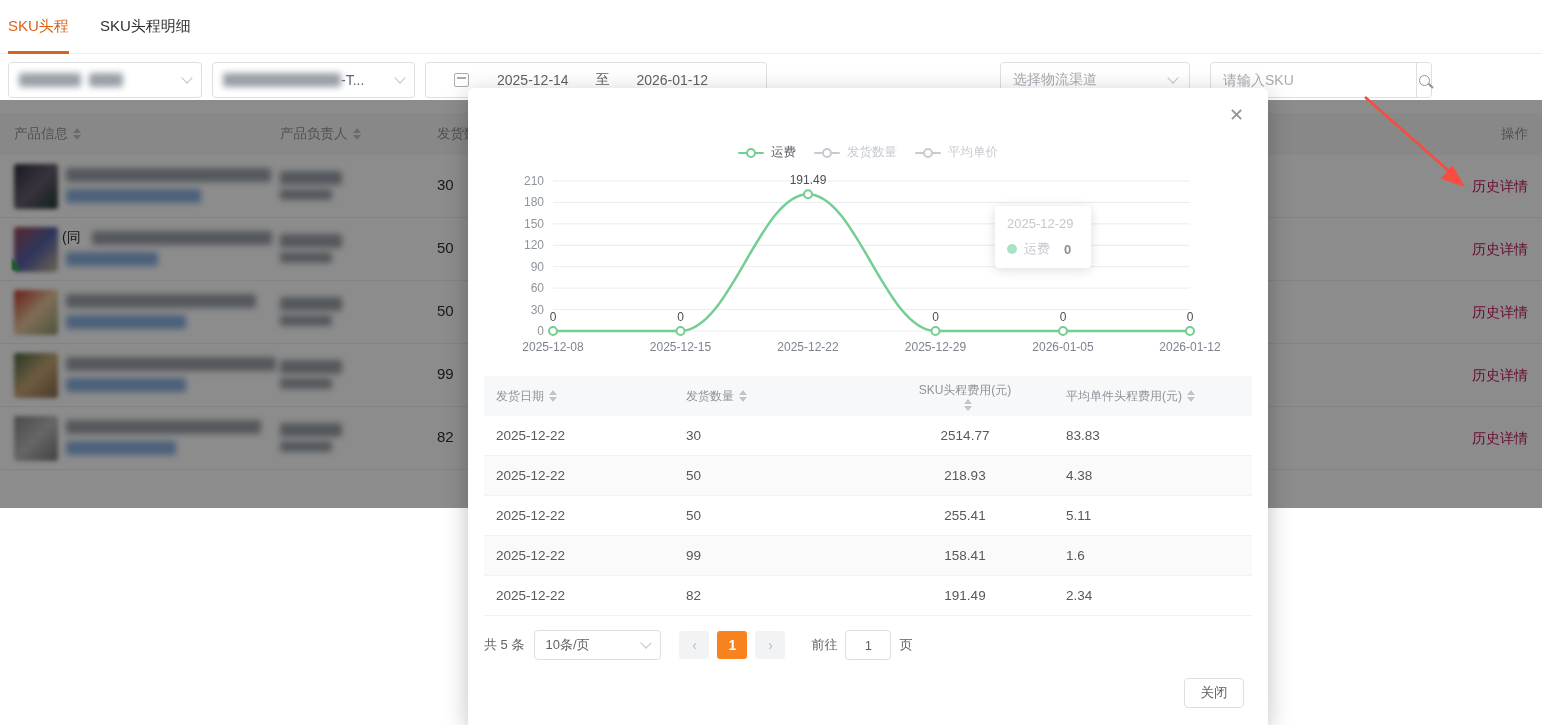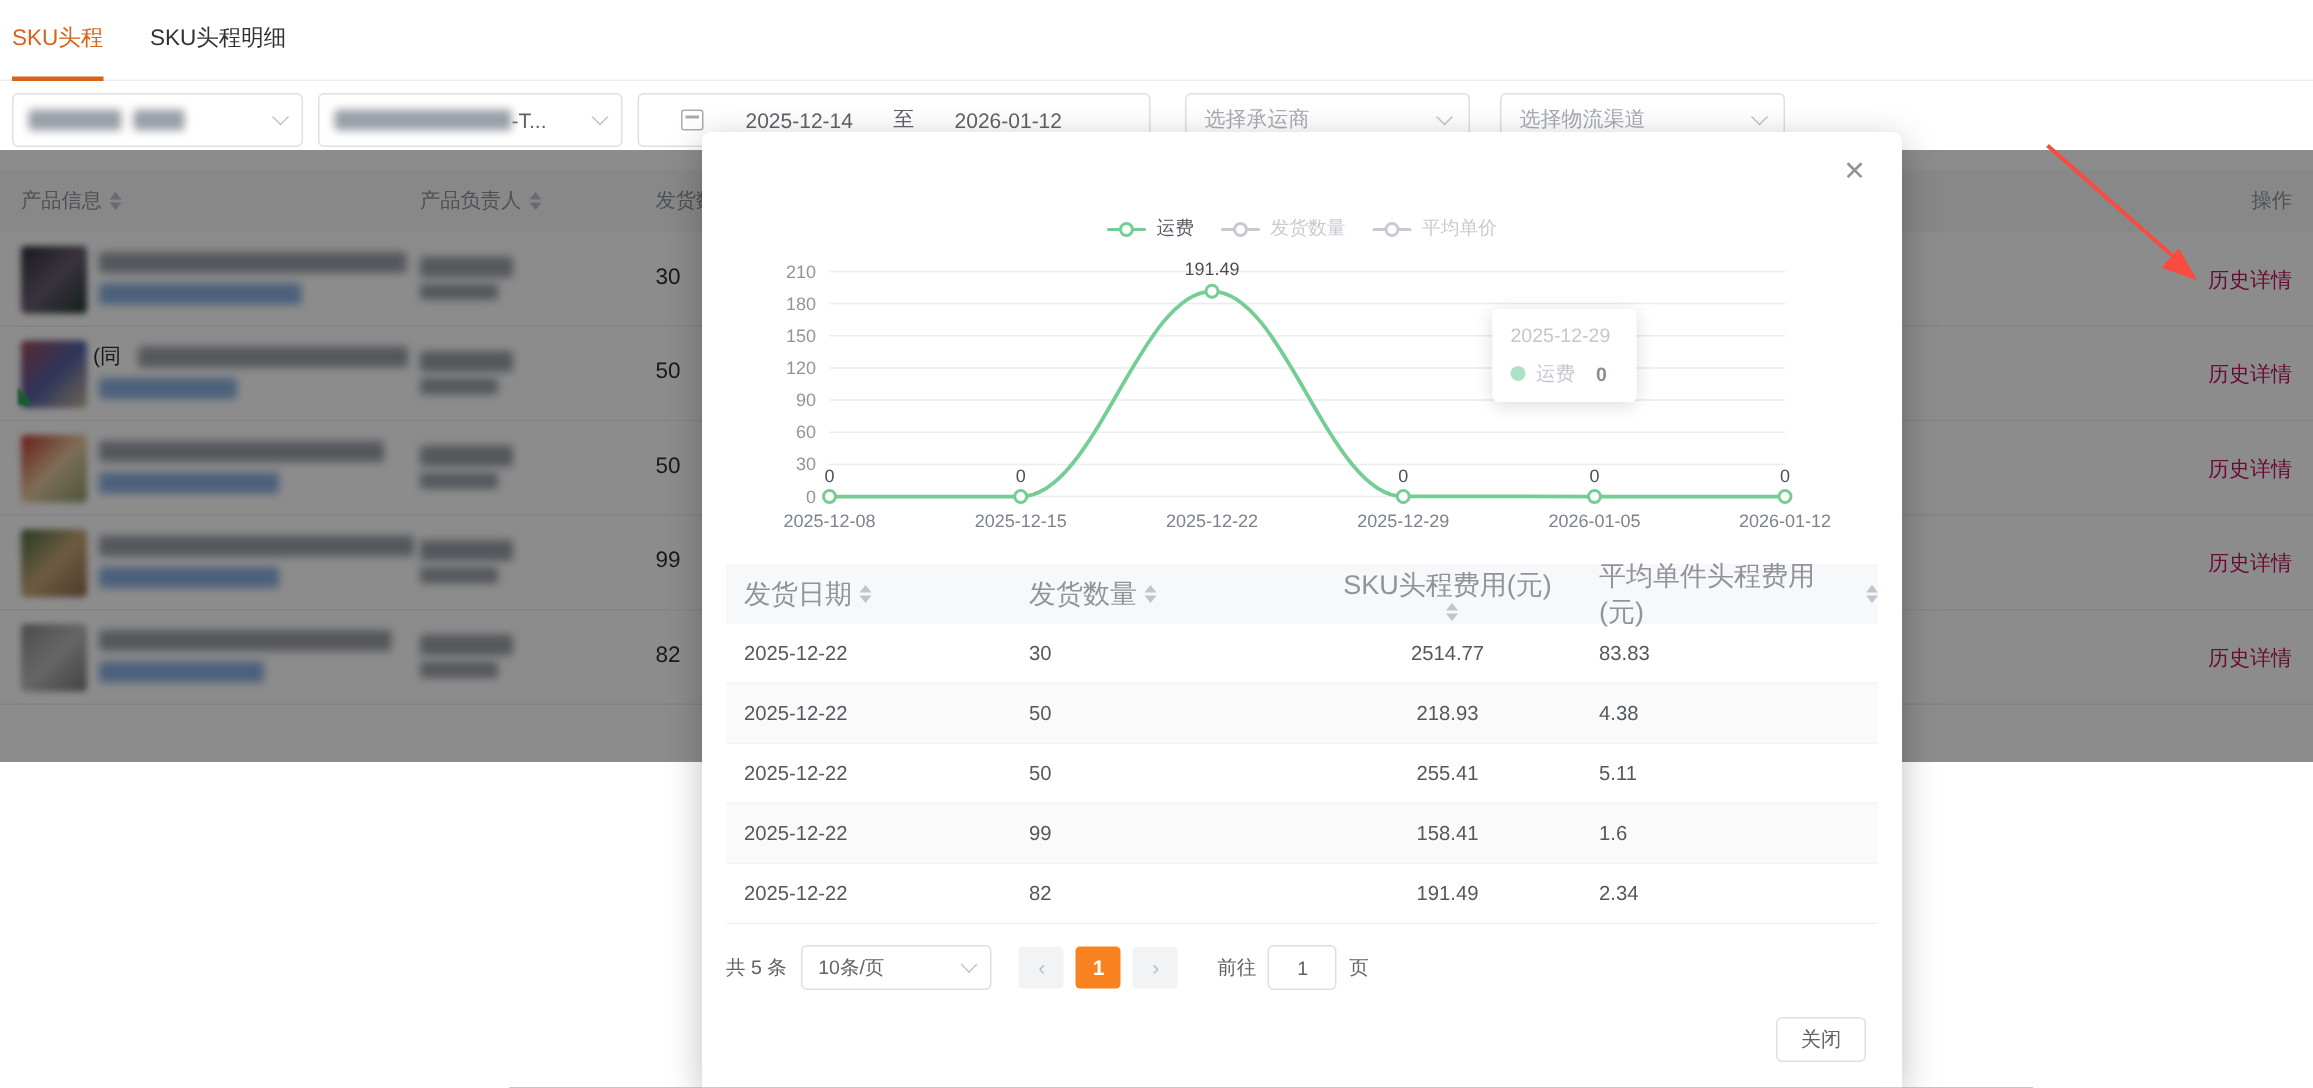--- a/index.html
+++ b/index.html
@@ -81,21 +81,21 @@
 
   .tooltip { position:absolute; left:527px; top:118px; width:96px; background:rgba(255,255,255,0.95); border-radius:4px; box-shadow:0 2px 12px rgba(0,0,0,0.14); padding:10px 12px; z-index:5; }
   .tt-date { font-size:13px; color:#c4c8ce; }
   .tt-row { margin-top:9px; display:flex; align-items:center; }
   .tt-dot { width:10px; height:10px; border-radius:50%; background:#ace2c4; margin-right:7px; flex:none; }
   .tt-name { font-size:13px; color:#c4c8ce; }
   .tt-val { font-size:13px; font-weight:bold; color:#8a8f96; margin-left:14px; }
 
   
   .mtable { position:absolute; left:16px; top:288px; width:768px; font-size:13.5px; }
-  .mt-head { display:flex; height:40px; background:#f7f8fa; align-items:center; color:#909399; font-size:18px; }
+  .mt-head { display:flex; height:40px; background:#f7f8fa; align-items:center; color:#909399; font-size:12px; }
   .mt-row { display:flex; height:40px; align-items:center; color:#55585e; border-bottom:1px solid #f2f3f5; }
   .mt-row.stripe { background:#fafafa; }
   .mc { padding-left:12px; display:flex; align-items:center; }
   .mc1 { width:190px; } .mc2 { width:190px; } .mc3 { width:190px;flex-direction:column; } .mc4 { width:198px; }
 
   
   .pager { position:absolute; left:16px; top:541px; height:32px; display:flex; align-items:center; font-size:13px; color:#606266; }
   .pg-total { margin-right:10px; }
   .pg-size { width:127px; height:30px; border:1px solid #dcdfe6; border-radius:4px; display:flex; align-items:center; padding:0 10px; cursor:pointer; }
   .pg-btn { width:30px; height:28px; border-radius:3px; display:flex; align-items:center; justify-content:center; font-size:14px; cursor:pointer; }
@@ -130,27 +130,29 @@
       <span class="blurblk" style="width:118px"></span>
       <span>-T...</span>
       <span class="chev"></span>
     </div>
     <div class="fitem dater">
       <span class="cal-icon"></span>
       <span style="margin-left:18px">2025-12-14</span>
       <span style="margin:0 auto">至</span>
       <span style="margin-right:30px">2026-01-12</span>
     </div>
-    <div class="fitem sel3">
-      <span class="placeholder">选择承运商</span>
-      <span class="chev"></span>
-    </div>
     <div class="fitem sel4">
       <span class="placeholder">选择物流渠道</span>
       <span class="chev"></span>
+    </div>
+    <div class="fitem srch">
+      <input type="text" placeholder="请输入SKU" style="">
+      <div class="srch-btn">
+        <span class="mag"></span>
+      </div>
     </div>
   </div>
 
   <div class="content">
     <div class="bhead">
       <div class="hcell h-prod">
         <span>产品信息</span>
         <span class="carets">
             <i class="up"></i>
             <i class="dn"></i>

